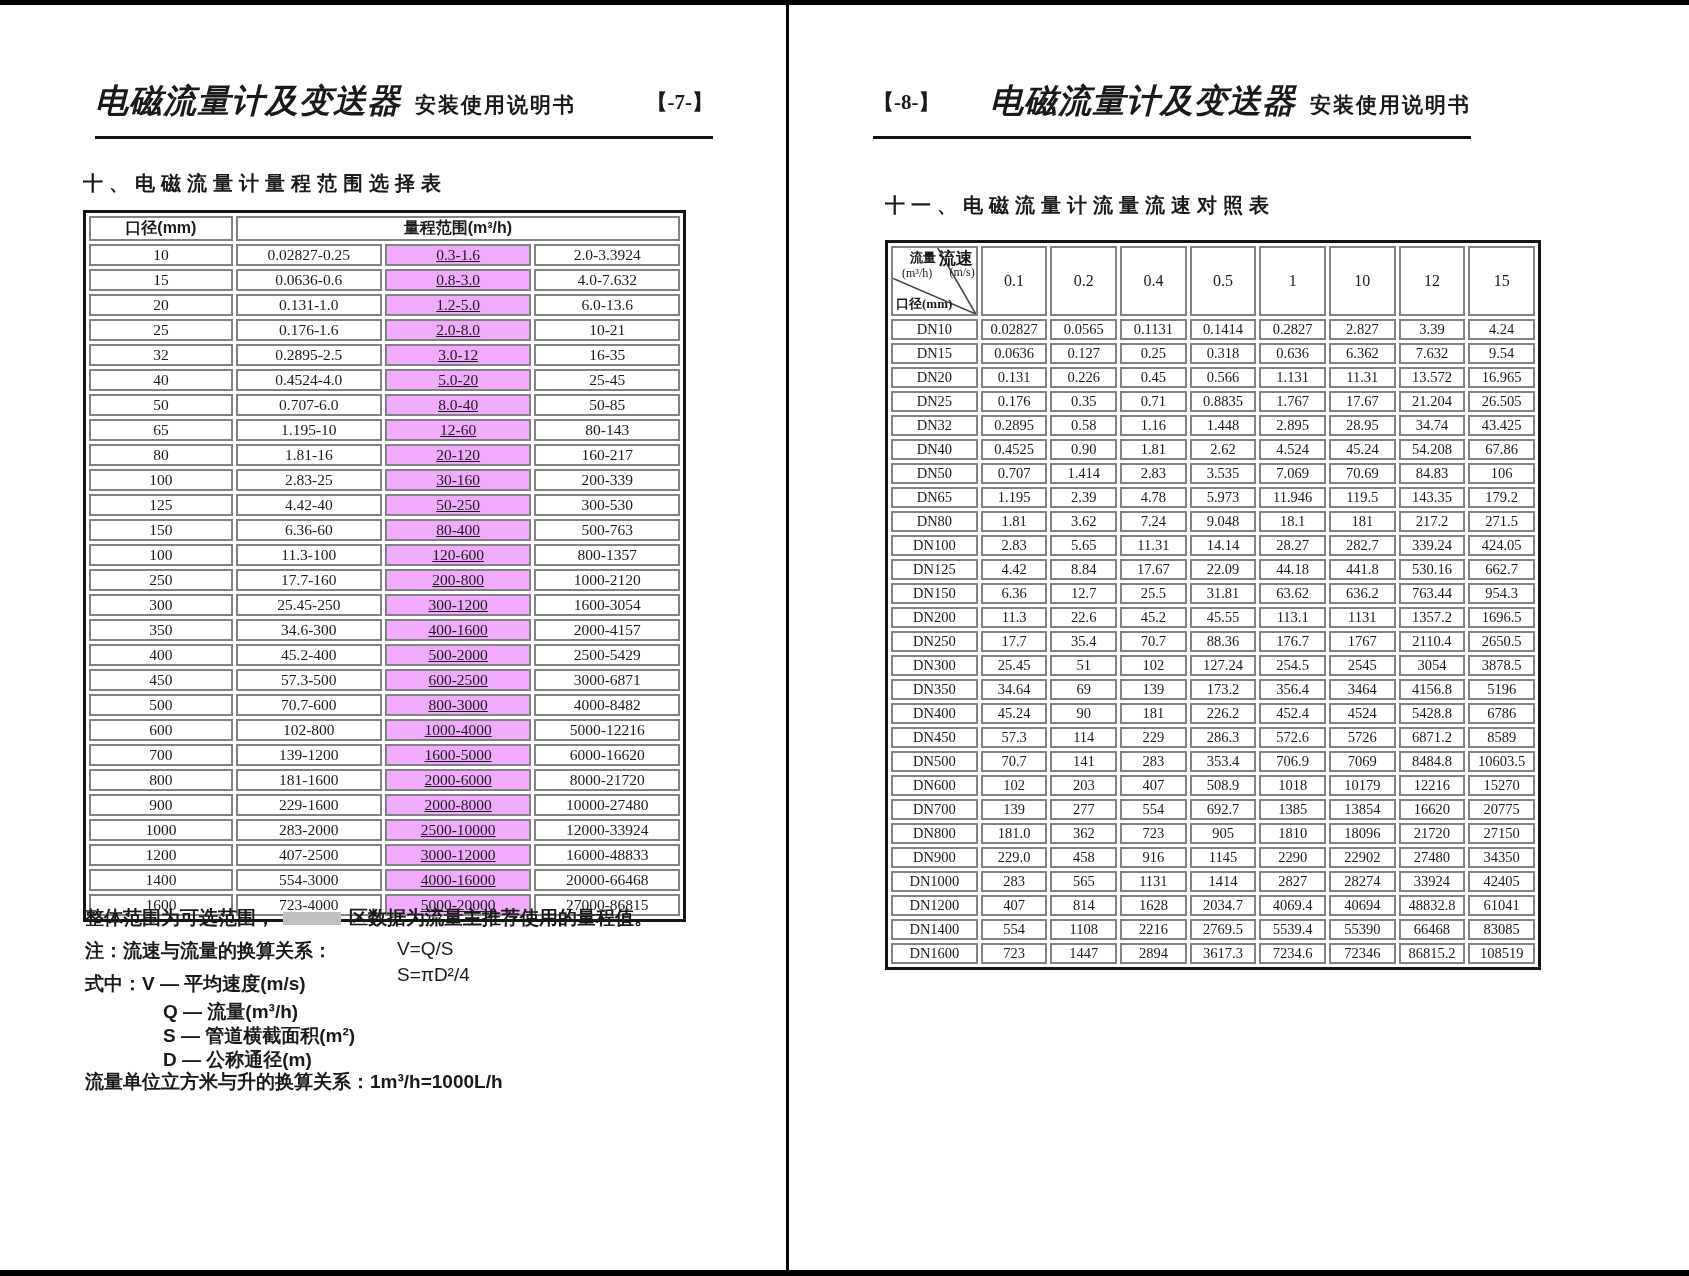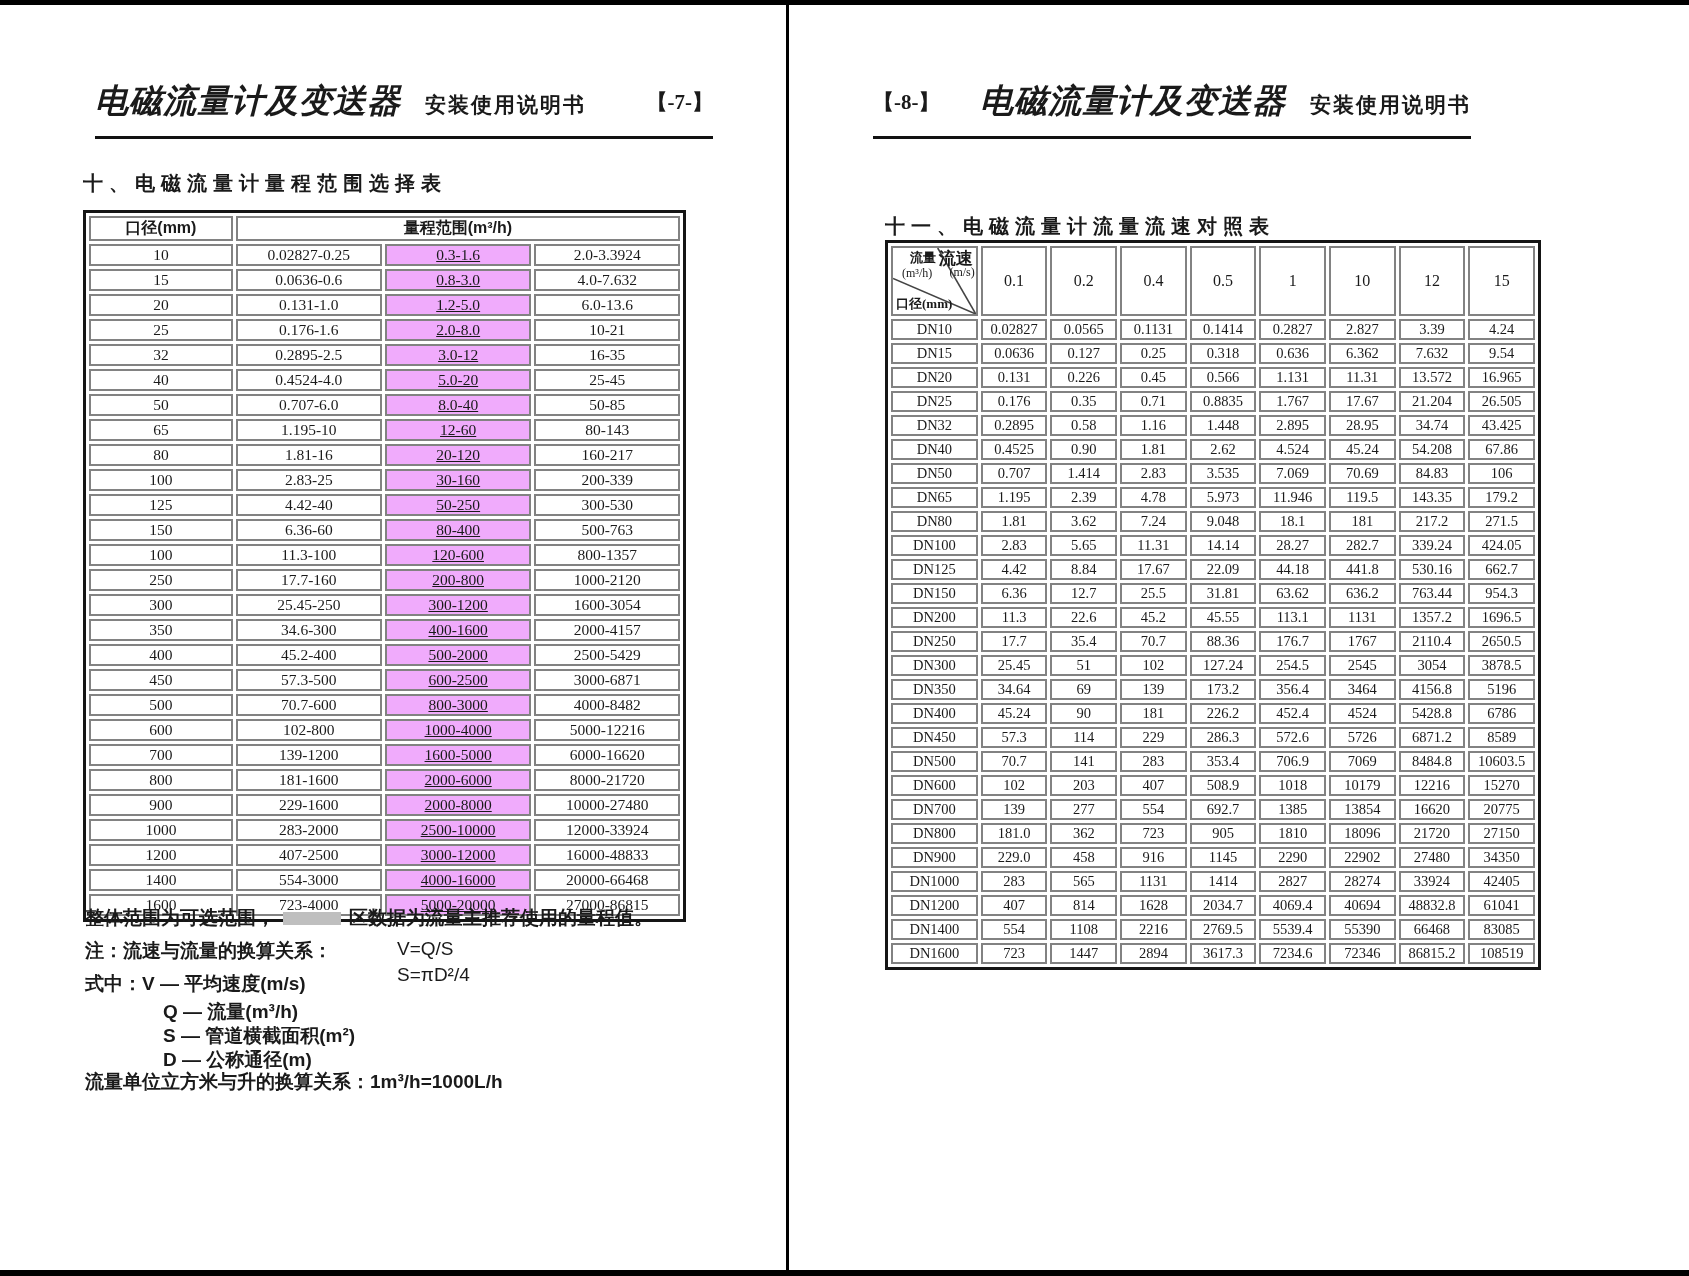--- a/index.html
+++ b/index.html
@@ -17,29 +17,29 @@
   #left-page  { left:0;    width:786px; }
   #right-page { left:789px; width:900px; }
 
   .page-header {
     position:absolute; top:74px; display:flex; align-items:center;
     border-bottom:3px solid #111; padding-bottom:12px;
   }
   #left-page .page-header  { left:95px;  width:618px; justify-content:space-between; }
   #right-page .page-header { left:84px;  width:598px; justify-content:space-between; }
   .brand-title { font-style:italic; font-weight:bold; font-size:33px; letter-spacing:1px; white-space:nowrap; }
-  .brand-sub   { font-weight:bold; font-size:21px; letter-spacing:2px; margin-left:24px; white-space:nowrap; }
+  .brand-sub   { font-weight:bold; font-size:21px; letter-spacing:2px; margin-left:14px; white-space:nowrap; }
   .page-num    { font-weight:bold; font-size:21px; font-family:"Liberation Serif", serif; white-space:nowrap; }
   .title-group { display:flex; align-items:baseline; }
 
   .table-title {
     position:absolute; text-align:left; font-weight:bold; font-size:20px; letter-spacing:6px; white-space:nowrap;
   }
   #left-page .table-title  { top:165px; left:83px;  width:603px; }
-  #right-page .table-title { top:187px; left:96px;  width:612px;margin-top:21px; }
+  #right-page .table-title { top:187px; left:96px;  width:612px; }
 
   table.scan {
     border-collapse:separate; border-spacing:3px;
     border:3px solid #151515; background:#fff;
     table-layout:fixed; position:absolute;
   }
   table.scan th, table.scan td {
     border:2px solid #828282; background:#fff; text-align:center; vertical-align:middle;
     padding:0; overflow:hidden; white-space:nowrap;
   }

